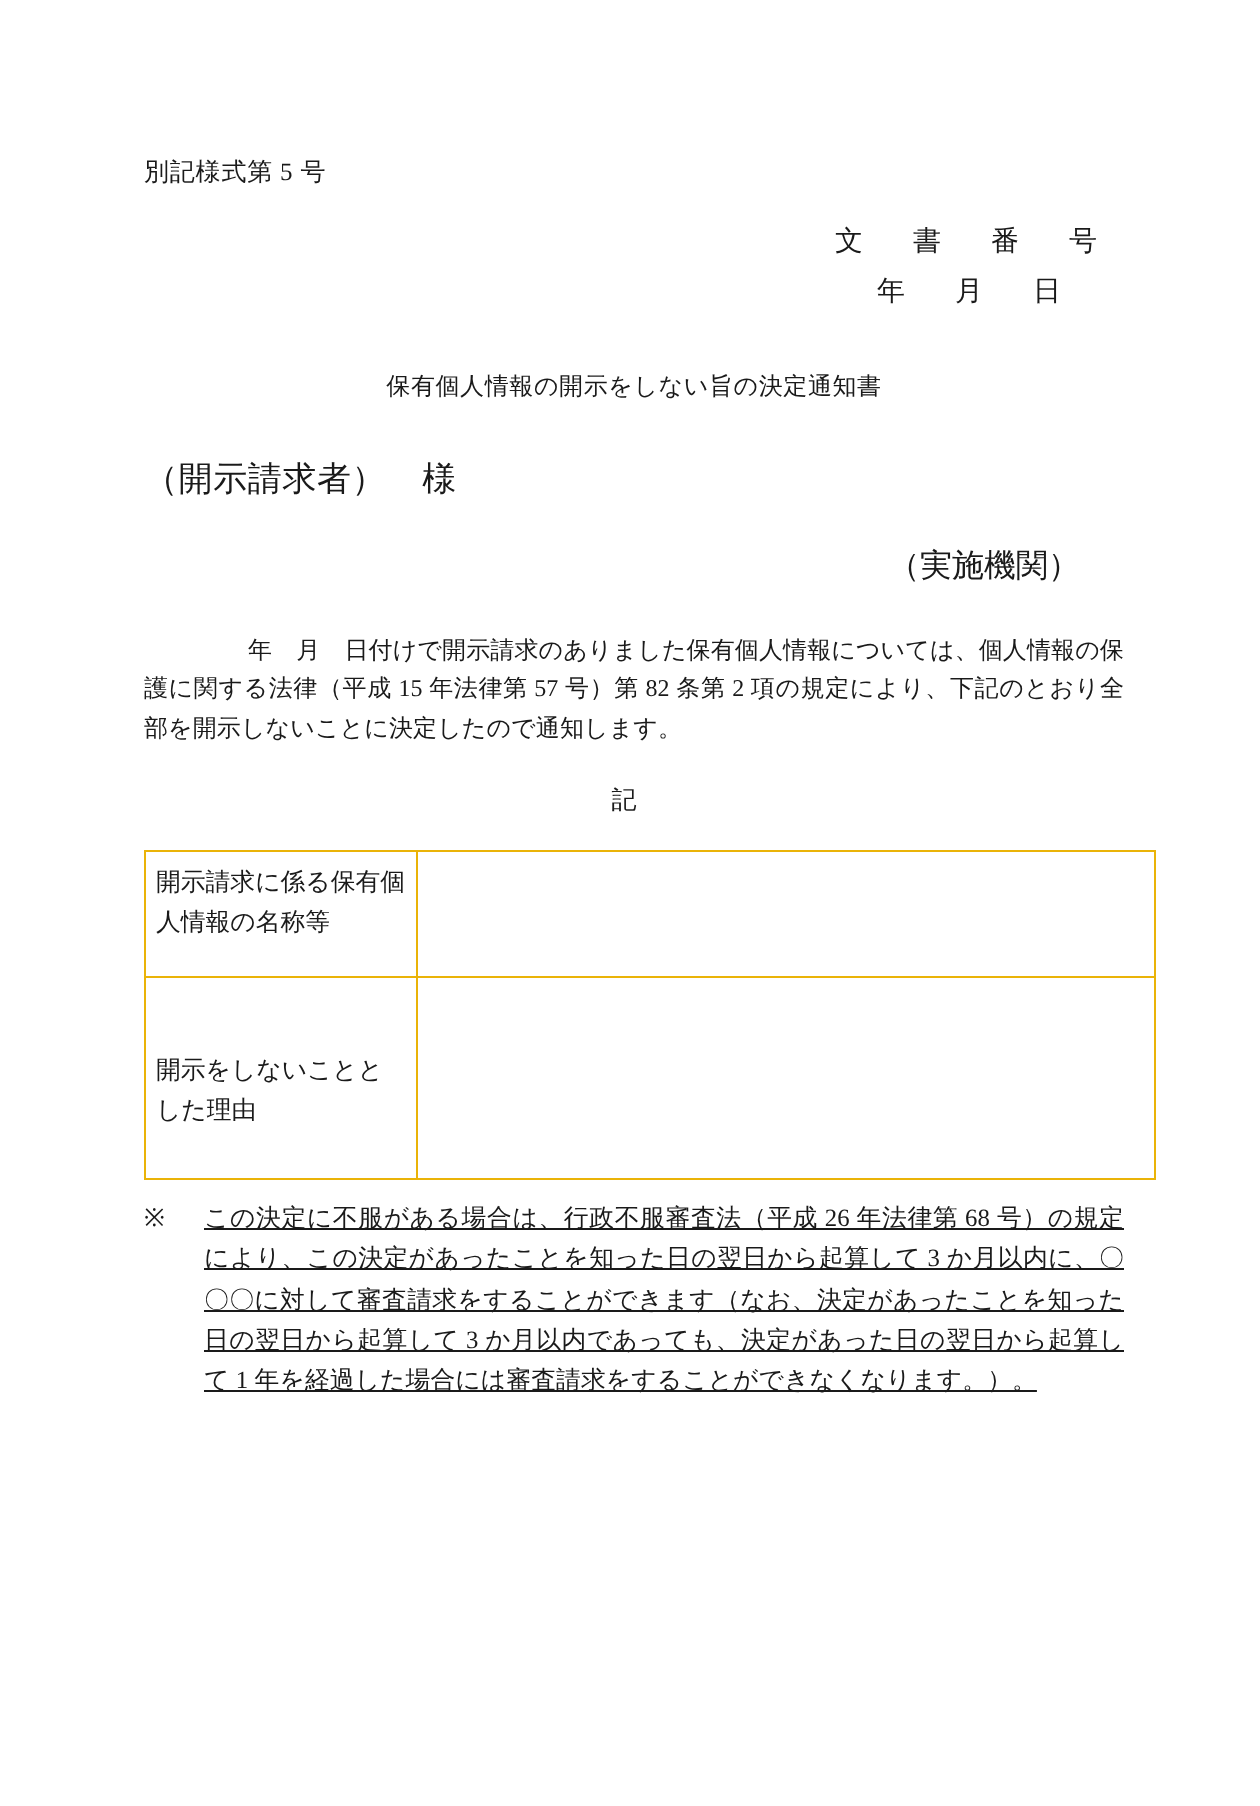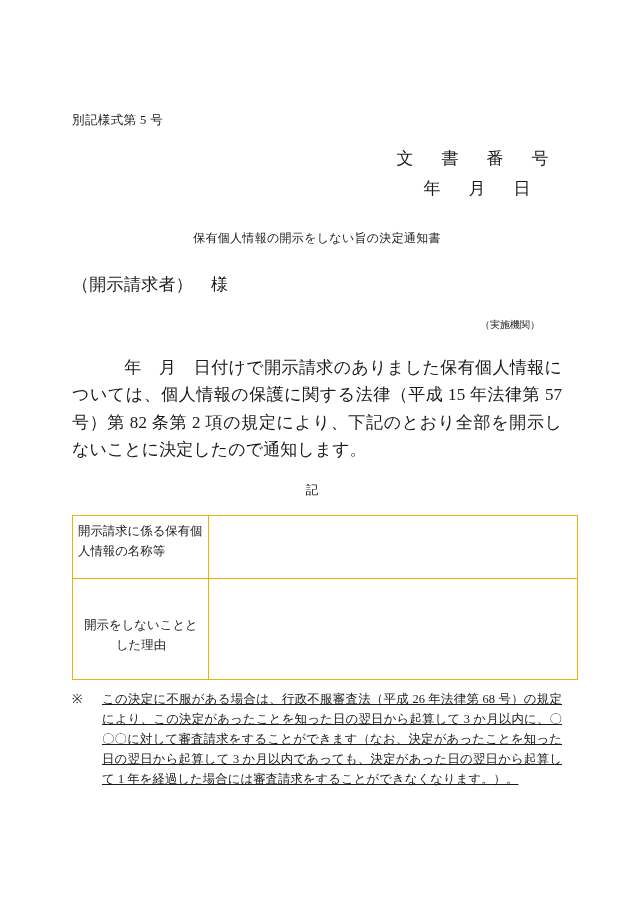--- a/index.html
+++ b/index.html
@@ -13,39 +13,38 @@
     font-family: "Liberation Serif", "DejaVu Serif", serif;
     color: #1a1a1a;
     overflow: hidden;
   }
   .page {
     position: relative;
     width: 630px;
     height: 781px;
     box-sizing: border-box;
     padding: 0;
-    margin-top: 34px;
   }
   .content {
     position: absolute;
     left: 72px;
     top: 76px;
     width: 490px;
   }
 
   
   .form-no {
     font-size: 12.5px;
     letter-spacing: 0.4px;
     line-height: 1.6;
   }
   .doc-meta {
     margin-top: 14px;
     text-align: right;
-    font-size: 17px;
+    font-size: 14px;
     line-height: 1.75;
     padding-right: 2px;
   }
   .doc-meta .line1 {
     letter-spacing: 5.5px;
     padding-right: 6px;
   }
   .doc-meta .line2 {
     letter-spacing: 5.5px;
     padding-right: 24px;
@@ -66,28 +65,28 @@
     letter-spacing: 0.3px;
   }
   .addressee .honorific {
     margin-left: 18px;
   }
 
   
   .agency {
     margin-top: 22px;
     text-align: right;
-    font-size: 10px;
+    font-size: 16px;
     padding-right: 22px;
   }
 
   
   .body-para {
     margin-top: 22px;
-    font-size: 17px;
+    font-size: 12px;
     line-height: 1.62;
     text-align: justify;
     letter-spacing: 0.05px;
   }
   .body-para .indent {
     display: inline-block;
     width: 52px;
   }
 
   
@@ -116,21 +115,20 @@
     width: 126px;
   }
   td.value-cell {
     width: 359px;
   }
   tr.row-name td { height: 52px; }
   tr.row-reason td { height: 78px; }
   tr.row-reason td.label-cell {
     vertical-align: middle;
     padding-top: 17px;
-    text-align: center;
   }
   .cell-text { display: block; }
 
   
   .notes {
     margin-top: 9px;
     font-size: 12.4px;
     line-height: 1.62;
   }
   .note-block {

